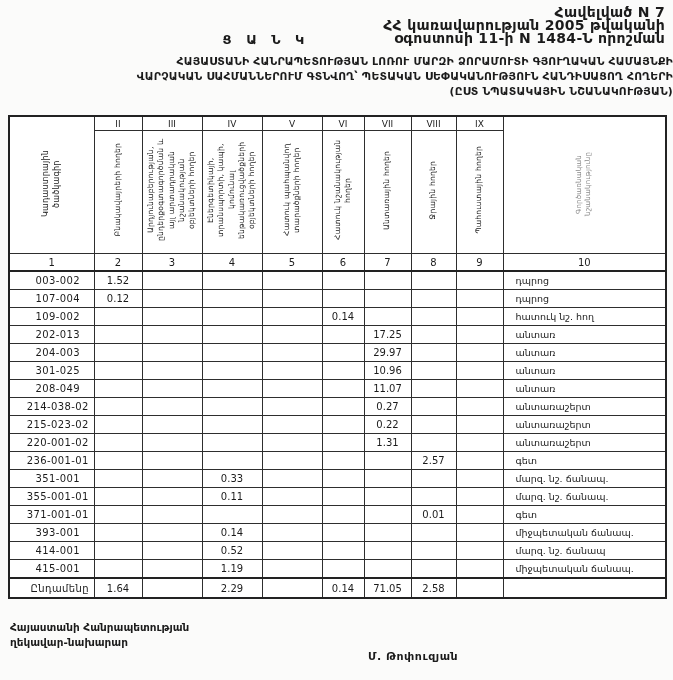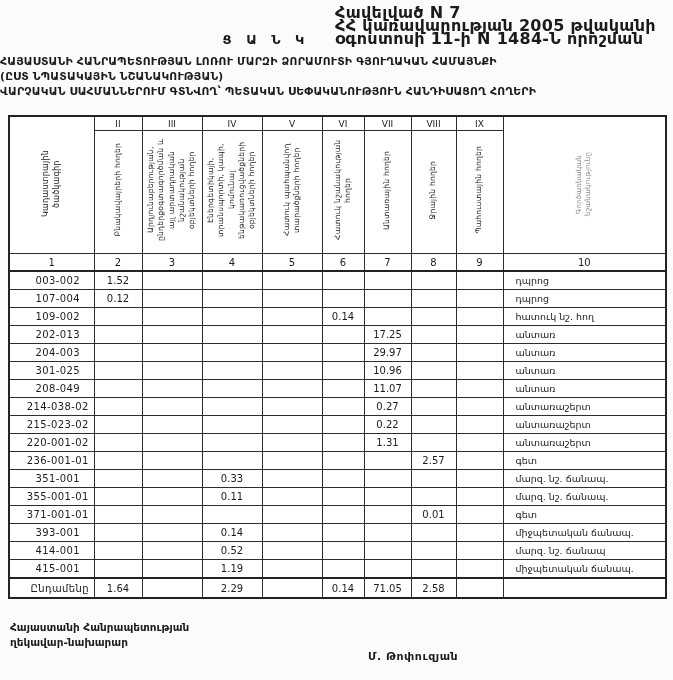--- a/index.html
+++ b/index.html
@@ -2,25 +2,25 @@
 <html><head>
 <meta charset="utf-8">
 <style>
   html,body{margin:0;padding:0;}
   body{
     width:673px;height:680px;position:relative;overflow:hidden;
     background:#fbfbfa;color:#1b1b1b;
     font-family:"DejaVu Sans",sans-serif;
     -webkit-font-smoothing:none;
   }
-  .annex{position:absolute;top:6px;right:8px;width:330px;text-align:left;
-         font-weight:bold;font-size:16px;line-height:13px;letter-spacing:.3px;}
+  .annex{position:absolute;top:6px;right:8px;width:330px;text-align:right;
+         font-weight:bold;font-size:14px;line-height:13px;letter-spacing:.3px;}
   .list-label{position:absolute;top:32px;left:0;width:532px;text-align:center;
          font-weight:bold;font-size:13px;letter-spacing:5px;}
-  .doc-title{position:absolute;top:54px;left:0;width:673px;text-align:left;
+  .doc-title{position:absolute;top:54px;left:0;width:673px;text-align:right;
          font-weight:bold;font-size:10.8px;line-height:15px;letter-spacing:.2px;}
   .tbl-wrap{position:absolute;top:115px;left:8px;}
   table{border-collapse:collapse;table-layout:fixed;width:657px;background:#fff;}
   th,td{border:1px solid #2e2e2e;padding:0;margin:0;overflow:hidden;}
   table{border:2px solid #222;}
   .numerals th{height:13px;font-size:9px;font-weight:normal;text-align:center;margin-left:36px;}
   .rot-row th{height:122px;vertical-align:middle;text-align:center;font-weight:normal;}
   .vtext{
     writing-mode:vertical-rl;transform:rotate(180deg);display:inline-block;
     font-size:7.6px;line-height:1.35;max-height:114px;font-weight:normal;
@@ -46,22 +46,22 @@
 <div class="annex">
   <div>Հավելված N  7</div>
   <div>ՀՀ կառավարության 2005 թվականի</div>
   <div>օգոստոսի 11-ի N 1484-Ն որոշման</div>
 </div>
 
 <div class="list-label">Ց Ա Ն Կ</div>
 
 <div class="doc-title">
   <div>ՀԱՅԱՍՏԱՆԻ ՀԱՆՐԱՊԵՏՈՒԹՅԱՆ ԼՈՌՈՒ ՄԱՐԶԻ ՁՈՐԱՄՈՒՏԻ ԳՅՈՒՂԱԿԱՆ ՀԱՄԱՅՆՔԻ</div>
+  <div>ՎԱՐՉԱԿԱՆ ՍԱՀՄԱՆՆԵՐՈՒՄ ԳՏՆՎՈՂ՝ ՊԵՏԱԿԱՆ ՍԵՓԱԿԱՆՈՒԹՅՈՒՆ ՀԱՆԴԻՍԱՑՈՂ ՀՈՂԵՐԻ</div>
   <div>(ԸՍՏ ՆՊԱՏԱԿԱՅԻՆ ՆՇԱՆԱԿՈՒԹՅԱՆ)</div>
-  <div>ՎԱՐՉԱԿԱՆ ՍԱՀՄԱՆՆԵՐՈՒՄ ԳՏՆՎՈՂ՝ ՊԵՏԱԿԱՆ ՍԵՓԱԿԱՆՈՒԹՅՈՒՆ ՀԱՆԴԻՍԱՑՈՂ ՀՈՂԵՐԻ</div>
 </div>
 
 <div class="tbl-wrap">
 <table>
   <colgroup>
     <col style="width:85px">
         <col style="width:48px">
         <col style="width:60px">
     <col style="width:60px">
         <col style="width:60px">

